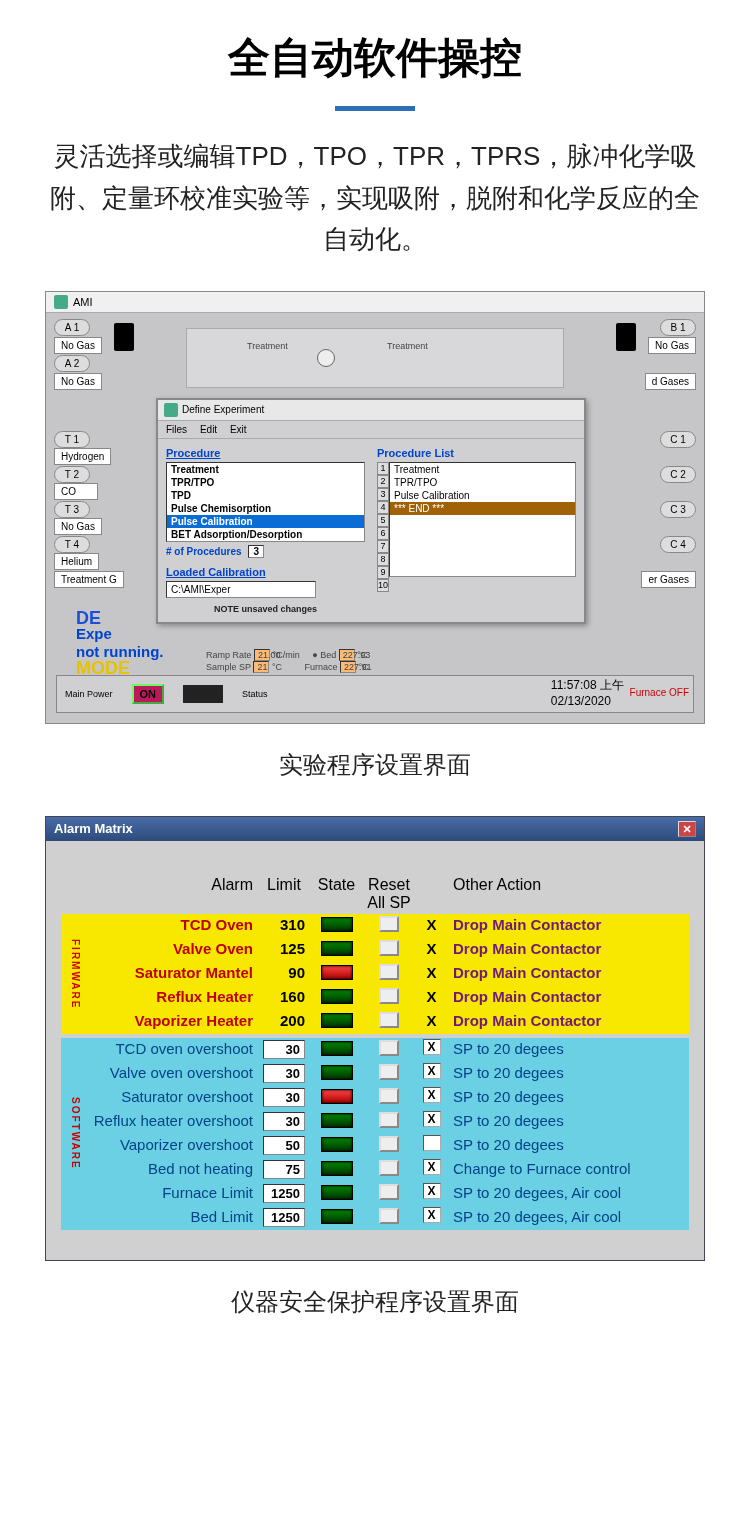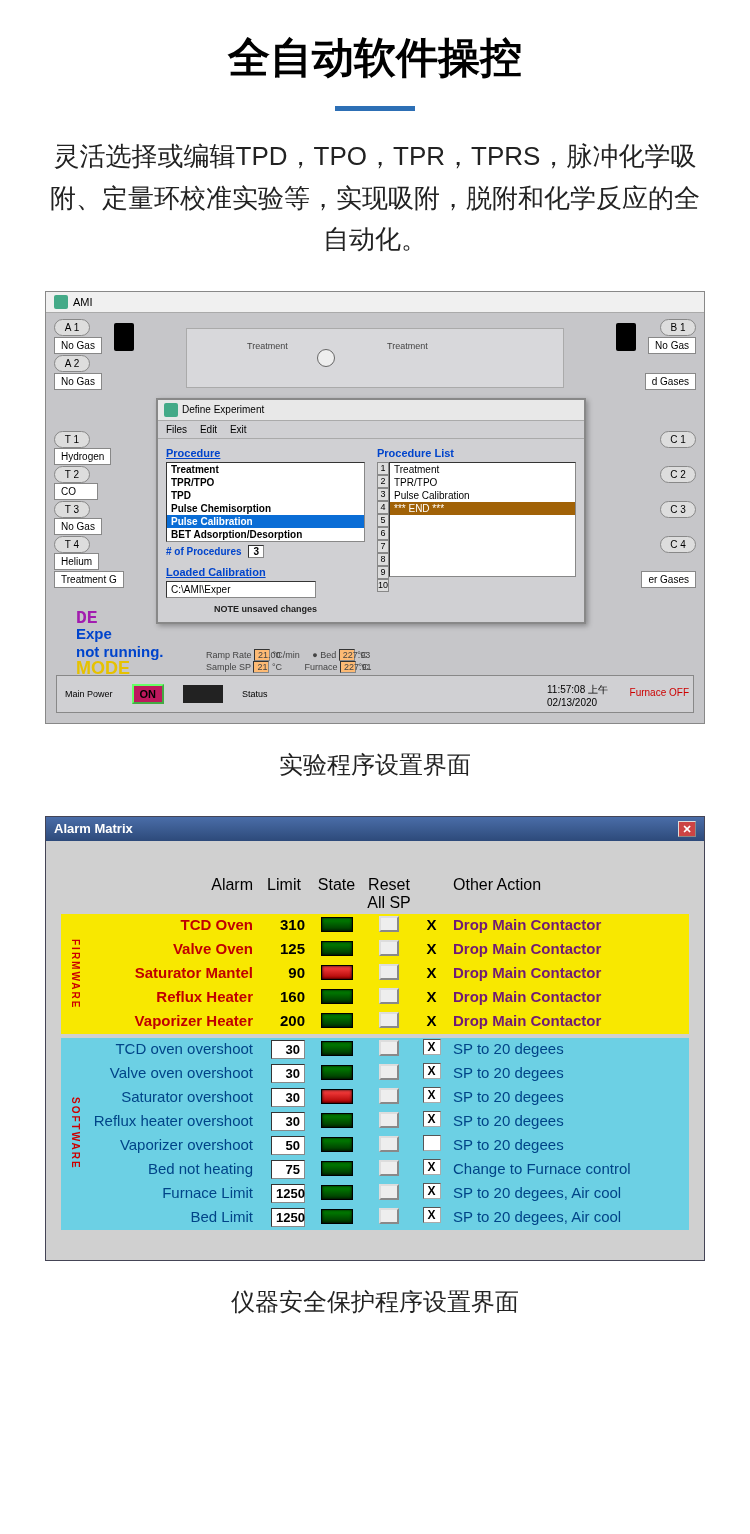--- a/index.html
+++ b/index.html
@@ -39,29 +39,29 @@
 .proc-list-box .row { padding: 1px 4px; }
 .proc-list-box .row.sel { background: #a16207; color: #fff; }
 .num-cell { border: 1px solid #888; background: #ddd; font-size: 9px; text-align: center; height: 13px; line-height: 11px; }
 .loaded-label { color: #0044cc; font-weight: bold; font-size: 11px; margin-top: 8px; }
 .loaded-field { background: #fff; border: 1px inset #888; padding: 2px 4px; font-size: 10px; width: 150px; }
 .note { font-size: 9px; font-weight: bold; color: #222; margin-top: 6px; text-align: center; }
 .proc-count { font-size: 10px; color: #0044cc; font-weight: bold; margin-top: 3px; }
 .count-box { background: #fff; border: 1px inset #888; padding: 0 4px; display: inline-block; margin-left: 4px; color: #000; }
 
 .demo-text { position: absolute; font-weight: bold; font-size: 18px; }
-.demo-de { color: #a21caf; left: 30px; top: 295px; font-family: Liberation Mono, monospace; }
+.demo-de { color: #1d4ed8; left: 30px; top: 295px; }
 .demo-expe { color: #0044cc; left: 30px; top: 312px; font-size: 15px; }
 .demo-not { color: #0044cc; left: 30px; top: 330px; font-size: 15px; }
 .demo-mode { color: #e6c200; left: 30px; top: 345px; }
 
 .bottom-bar { position: absolute; left: 10px; right: 10px; bottom: 10px; height: 38px; background: #d0d0d3; border: 1px solid #888; display: flex; align-items: center; padding: 0 8px; gap: 19px; }
 .on-btn { background: #be185d; border: 2px outset #6f6; padding: 2px 6px; font-weight: bold; font-size: 11px; }
 .status-box { background: #222; width: 40px; height: 18px; }
-.timestamp { position: absolute; right: 96px; bottom: 15px; font-size: 10px; }
+.timestamp { position: absolute; right: 80px; bottom: 15px; font-size: 12px; }
 .furnace-off { position: absolute; right: 15px; bottom: 25px; color: #c00; font-size: 10px; }
 .bottom-params { position: absolute; left: 160px; bottom: 50px; font-size: 9px; color: #444; }
 .param-field { background: #fdba74; border: 1px inset #888; padding: 0 3px; display: inline-block; width: 16px; }
 
 
 .alarm-window { margin: 0 45px; border: 1px solid #445; background: #d0d0d0; font-family: Arial; }
 .alarm-titlebar { background: linear-gradient(#4a6da8, #2d4a7a); color: #fff; padding: 4px 8px; font-size: 13px; font-weight: bold; display: flex; align-items: center; }
 .alarm-close { margin-left: auto; width: 18px; height: 16px; background: #c44; color: #fff; text-align: center; font-size: 11px; line-height: 14px; border: 1px outset #ddd; cursor: pointer; }
 .alarm-body { padding: 35px 15px 30px; }
 .alarm-headers { display: grid; grid-template-columns: 28px 170px 50px 55px 50px 35px 1fr 35px; font-size: 16px; font-weight: normal; padding: 0 0 2px; }
@@ -69,21 +69,21 @@
 .alarm-section { display: grid; grid-template-columns: 28px 170px 50px 55px 50px 35px 1fr 35px; }
 .alarm-section.yellow { background: #f8e800; }
 .alarm-section.cyan { background: #6cd0e4; }
 .vert-label { writing-mode: vertical-lr; font-size: 10px; letter-spacing: 2px; font-weight: bold; display: flex; align-items: center; justify-content: center; }
 .alarm-section.yellow .vert-label { color: #c00; }
 .alarm-section.cyan .vert-label { color: #c00; }
 .alarm-name { text-align: right; padding: 2px 6px 2px 0; font-size: 15px; font-weight: bold; }
 .alarm-section.yellow .alarm-name { color: #c00000; }
 .alarm-section.cyan .alarm-name { color: #004488; font-weight: normal; }
 .alarm-limit { text-align: right; padding: 2px 4px; font-size: 15px; font-weight: bold; }
-.alarm-limit-input { background: #fff; border: 1px inset #888; text-align: right; padding: 1px 4px; font-size: 13px; width: 34px; display: inline-block; }
+.alarm-limit-input { background: #fff; border: 1px inset #888; text-align: right; padding: 1px 4px; font-size: 13px; width: 42px; display: inline-block; }
 .alarm-state { padding: 2px; }
 .state-led { width: 32px; height: 15px; background: #0a3; border: 1px solid #000; margin: 1px auto; box-shadow: inset 0 0 3px #000; }
 .state-led.red { background: linear-gradient(#f44, #a00); }
 .state-led.green { background: linear-gradient(#080, #030); }
 .alarm-reset { text-align: center; padding: 2px; }
 .reset-box { width: 20px; height: 16px; border: 2px outset #ddd; background: #eee; display: inline-block; }
 .alarm-x { text-align: center; font-weight: bold; font-size: 15px; padding: 2px; }
 .cyan .alarm-x { background: #fff; border: 1px inset #aaa; width: 18px; height: 16px; margin: 1px auto; font-size: 12px; line-height: 14px; padding: 0; }
 .alarm-action { padding: 2px 4px; font-size: 15px; font-weight: bold; }
 .alarm-section.yellow .alarm-action { color: #701a75; }

